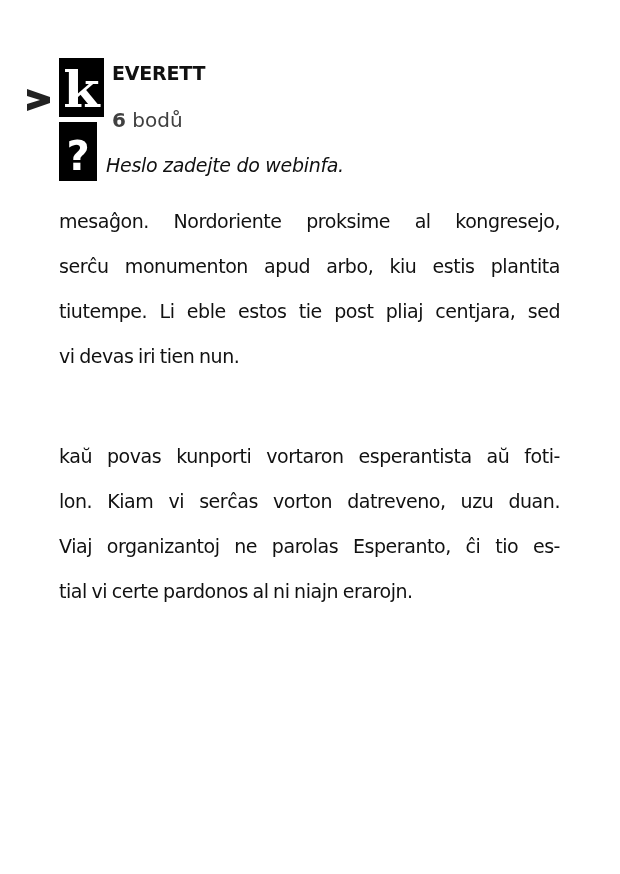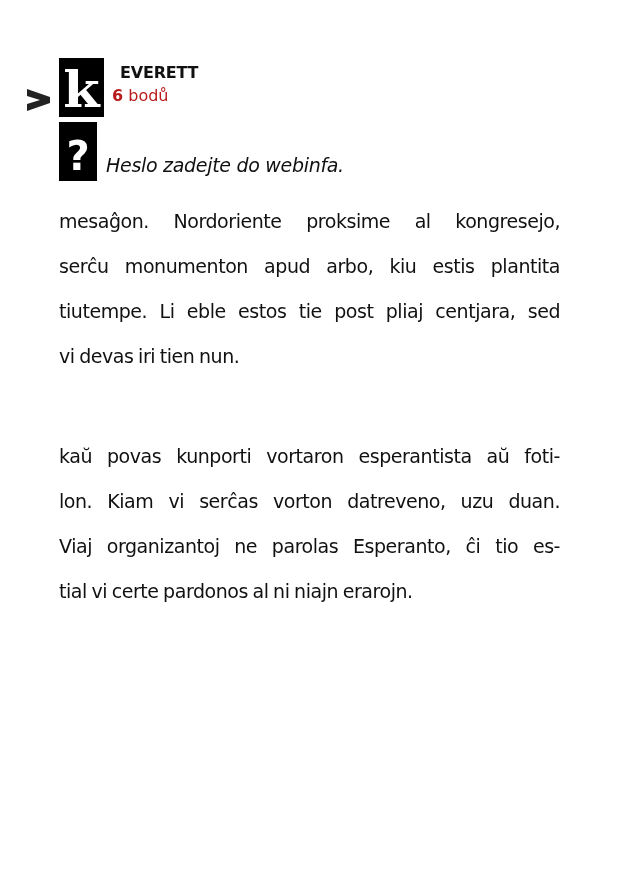--- a/index.html
+++ b/index.html
@@ -48,37 +48,37 @@
       height: 59px;
       font-family: "DejaVu Sans", "Liberation Sans", sans-serif;
       font-weight: bold;
       font-size: 40px;
       line-height: 1;
     }
     .badge-q span { display: block; transform: translateY(4px); }
 
     .author {
       position: absolute;
-      left: 120px;
+      left: 112px;
       top: 61px;
       font-family: "DejaVu Sans", "Liberation Sans", sans-serif;
       font-weight: bold;
-      font-size: 16px;
+      font-size: 19px;
       letter-spacing: -0.2px;
       line-height: 24px;
       color: #111;
     }
     .points {
       position: absolute;
       left: 112px;
-      top: 84px;
+      top: 108px;
       font-family: "DejaVu Sans", "Liberation Sans", sans-serif;
-      font-size: 16px;
+      font-size: 20px;
       line-height: 24px;
-      color: #b91c1c;
+      color: #404040;
     }
     .points b { font-weight: bold; }
     .hint {
       position: absolute;
       left: 106px;
       top: 124px;
       font-family: "DejaVu Sans", "Liberation Sans", sans-serif;
       font-style: italic;
       font-size: 19px;
       line-height: 24px;

